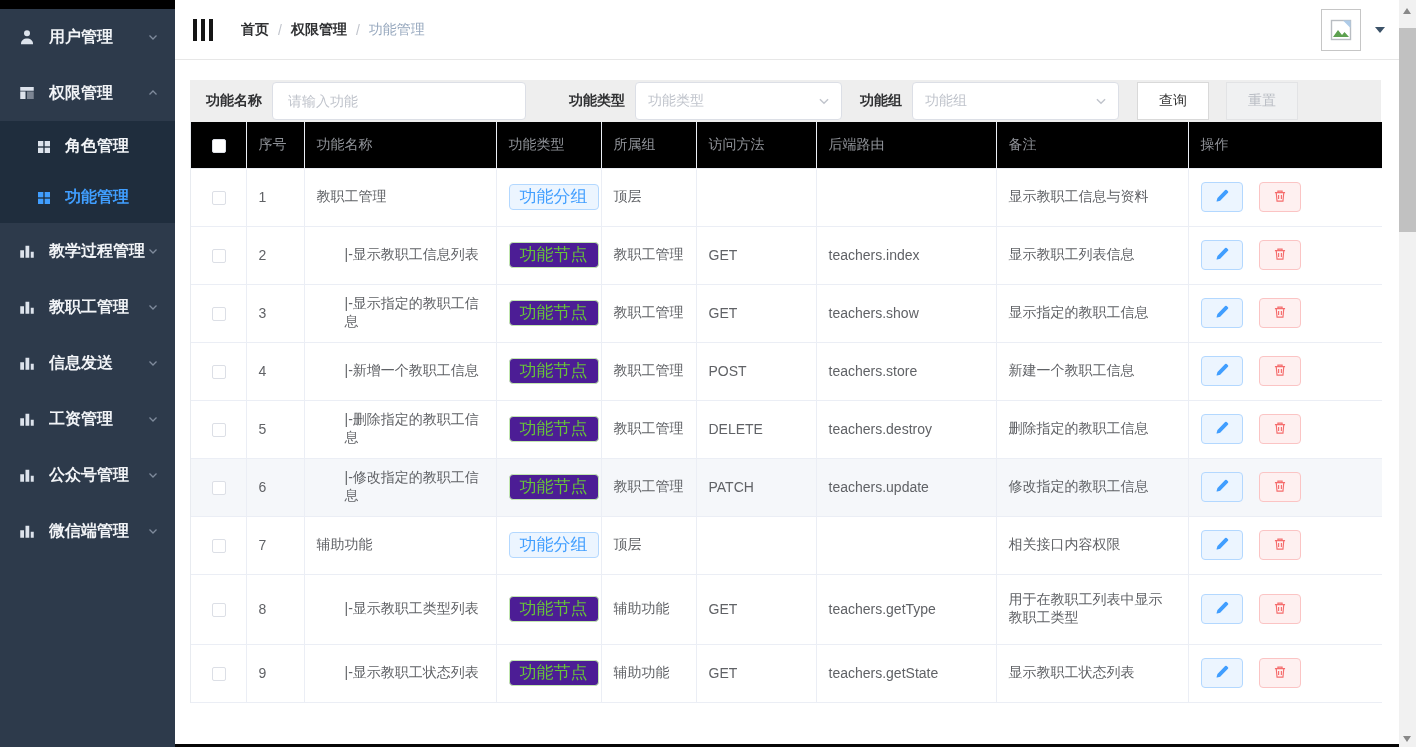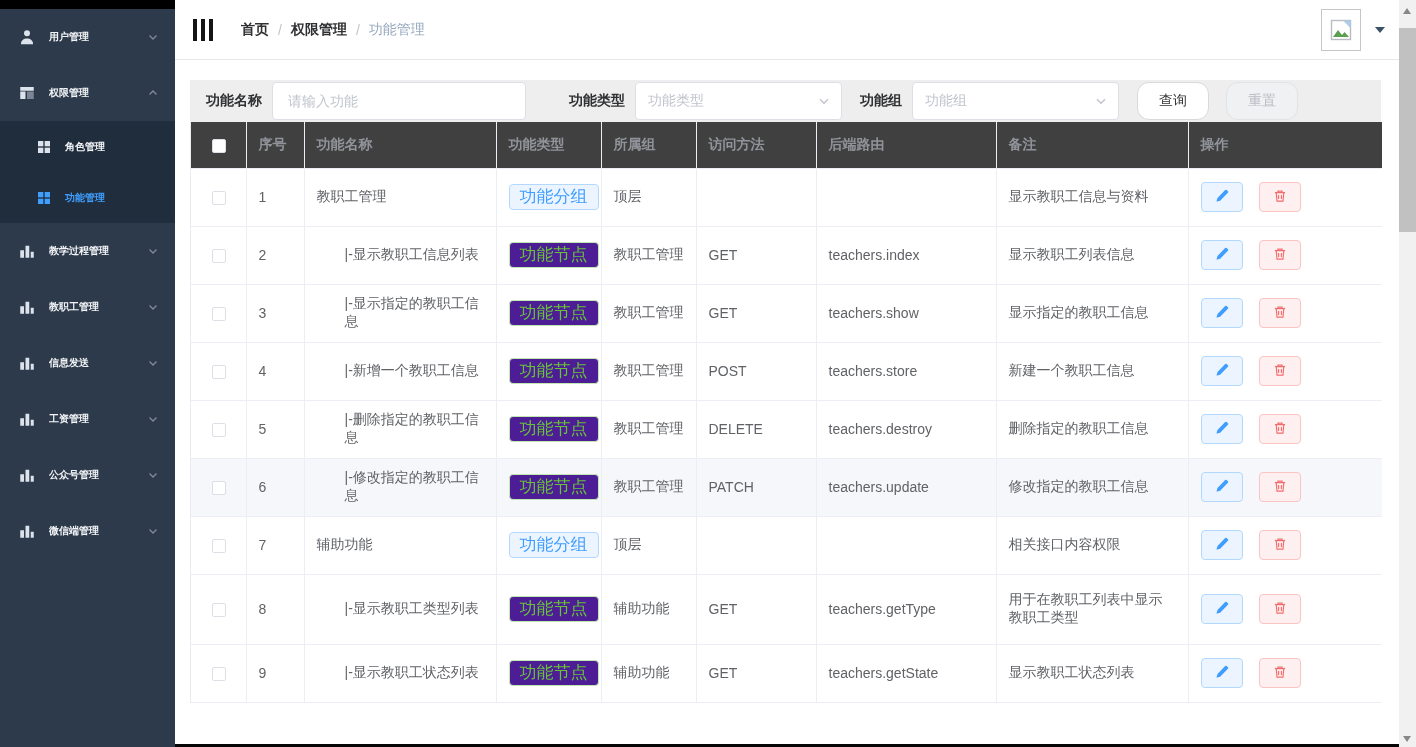--- a/index.html
+++ b/index.html
@@ -13,21 +13,21 @@
 
   
   .sidebar{position:absolute;left:0;top:0;width:175px;height:747px;
     background:var(--sidebar-bg);z-index:10;}
   .sidebar-topstrip{height:9px;background:#000;}
   .side-item{height:56px;display:flex;align-items:center;padding:0 16px 0 18px;
     cursor:pointer;}
   .side-icon{width:18px;height:18px;margin-right:13px;color:#dde3ec;flex:0 0 auto;
     display:flex;align-items:center;}
   .side-icon svg{width:18px;height:18px;display:block;}
-  .side-label{flex:1;font-size:10px;color:#f2f4f7;font-weight:700;
+  .side-label{flex:1;font-size:16px;color:#f2f4f7;font-weight:700;
     white-space:nowrap;overflow:hidden;}
   .side-chevron{width:12px;height:12px;color:#7f8b9c;display:flex;align-items:center;}
   .side-chevron svg{width:12px;height:12px;display:block;}
   .submenu{background:var(--submenu-bg);}
   .sub-item{height:51px;display:flex;align-items:center;padding:0 16px 0 36px;cursor:pointer;}
   .sub-item .side-icon{width:16px;height:16px;margin-right:13px;}
   .sub-item .side-icon svg{width:16px;height:16px;}
   .sub-item .side-label{font-weight:700;}
   .sub-item.active .side-label{color:var(--blue);}
   .sub-item.active .side-icon{color:var(--blue);}
@@ -59,39 +59,39 @@
     padding:0 15px;font-size:14px;color:#606266;background:#fff;outline:none;
     font-family:inherit;}
   .f-input::placeholder{color:#c0c4cc;}
   .f-select{width:207px;height:38px;border:1px solid #dcdfe6;border-radius:4px;
     background:#fff;display:flex;align-items:center;justify-content:space-between;
     padding:0 10px 0 12px;cursor:pointer;}
   .f-select .ph{font-size:14px;color:#c0c4cc;}
   .f-select .sel-chevron{color:#c0c4cc;display:flex;}
   .f-select .sel-chevron svg{width:14px;height:14px;}
   .ml43{margin-left:43px;} .ml18{margin-left:18px;} .ml10{margin-left:10px;}
-  .btn{height:38px;padding:0 21px;border-radius:12px;font-size:14px;cursor:pointer;
+  .btn{height:38px;padding:0 21px;border-radius:0;font-size:14px;cursor:pointer;
     font-family:inherit;}
   .btn-search{margin-left:18px;background:#fff;border:1px solid #d9d9d9;color:#333;}
   .btn-reset{margin-left:17px;background:#f0f1f2;border:1px solid #e2e3e5;color:#b9bdc4;}
 
   
   .panel{margin:0 18px 0 15px;border-left:1px solid #e8ebf0;border-right:1px solid #e8ebf0;}
   .toolbar{padding:15px 15px 5px 15px;display:flex;gap:15px;}
   .btn-add{height:43px;padding:0 19px;background:#fff;border:1px solid #dcdcdc;
     border-radius:4px;font-size:14px;color:#333;display:inline-flex;align-items:center;
     gap:9px;cursor:pointer;font-family:inherit;}
   .plus-icon::before{content:"+";font-size:17px;color:#555;line-height:1;}
 
   table{width:100%;border-collapse:collapse;table-layout:fixed;}
   th,td{border-bottom:1px solid #ebeef5;border-right:1px solid #ebeef5;
     padding:0 12px;font-size:14px;text-align:left;vertical-align:middle;
     overflow:hidden;}
   th:last-child,td:last-child{border-right:none;margin-left:29px;}
-  th{height:46px;color:#909399;font-weight:700;background:#404040;}
+  th{height:46px;color:#909399;font-weight:400;background:#000000;}
   td{color:#606266;}
   tr.data-row{height:58px;background:#fff;}
   tr.data-row.tall{height:70px;}
   tr.data-row.highlight{background:#f5f7fa;}
   td.cell-name.indent{padding-left:40px;}
   .checkbox{display:inline-block;width:14px;height:14px;background:#fff;
     border:1px solid #dcdfe6;border-radius:2px;cursor:pointer;vertical-align:middle;}
   th .checkbox,td .checkbox{margin-left:9px;}
   .tag{display:inline-block;height:26px;line-height:24px;padding:0 10px;
     font-size:17px;border-radius:4px;border:1px solid;white-space:nowrap;}

